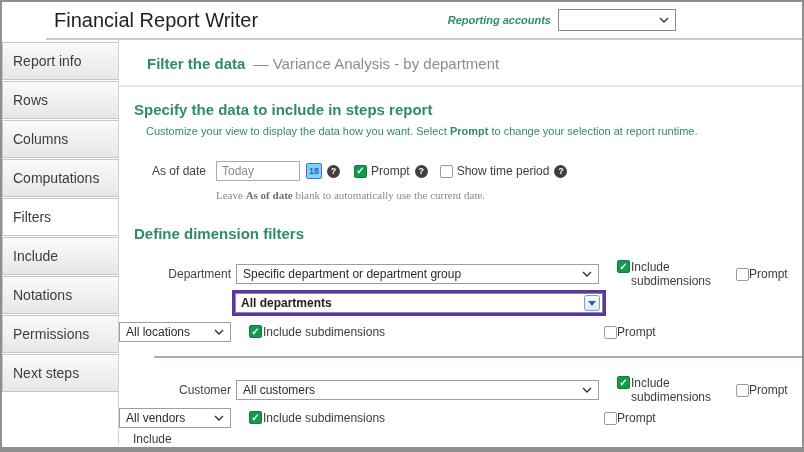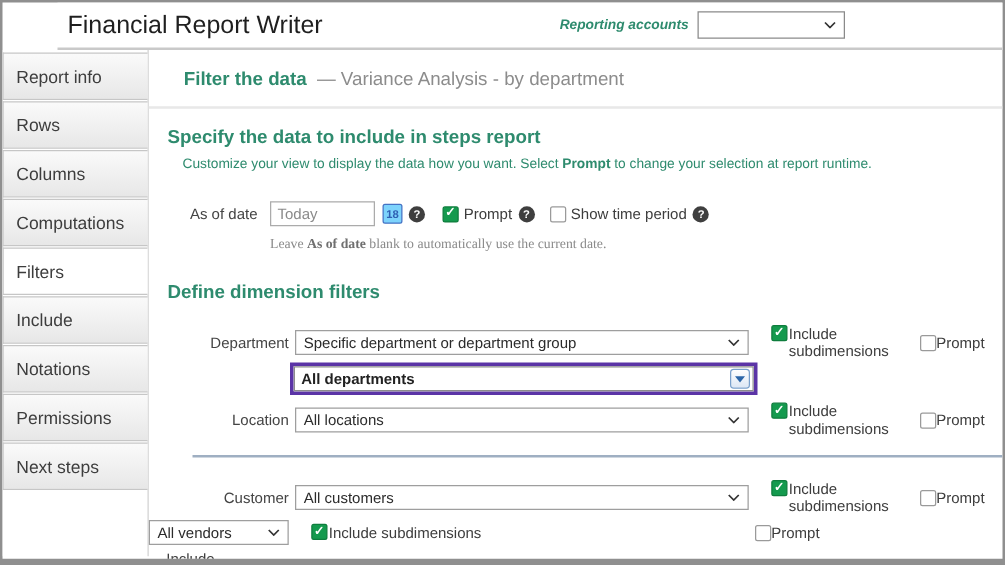--- a/index.html
+++ b/index.html
@@ -170,21 +170,20 @@
           <div class="combo">
             <span>All departments</span>
             <span class="combo-btn">
               <span class="tri-down"></span>
             </span>
           </div>
         </div>
       </div>
 
       <div class="filter-row mt6">
-        <span class="filter-label">Location</span>
         <div class="select">
           <span>All locations</span>
           <svg class="chev" width="10" height="6" viewBox="0 0 10 6">
               <path d="M1 1l4 4 4-4" stroke="#333" stroke-width="1.4" fill="none"></path>
             </svg>
         </div>
         <span class="inc-group">
           <span class="cb checked"></span>
           <span class="cb-label">Include subdimensions</span>
         </span>

